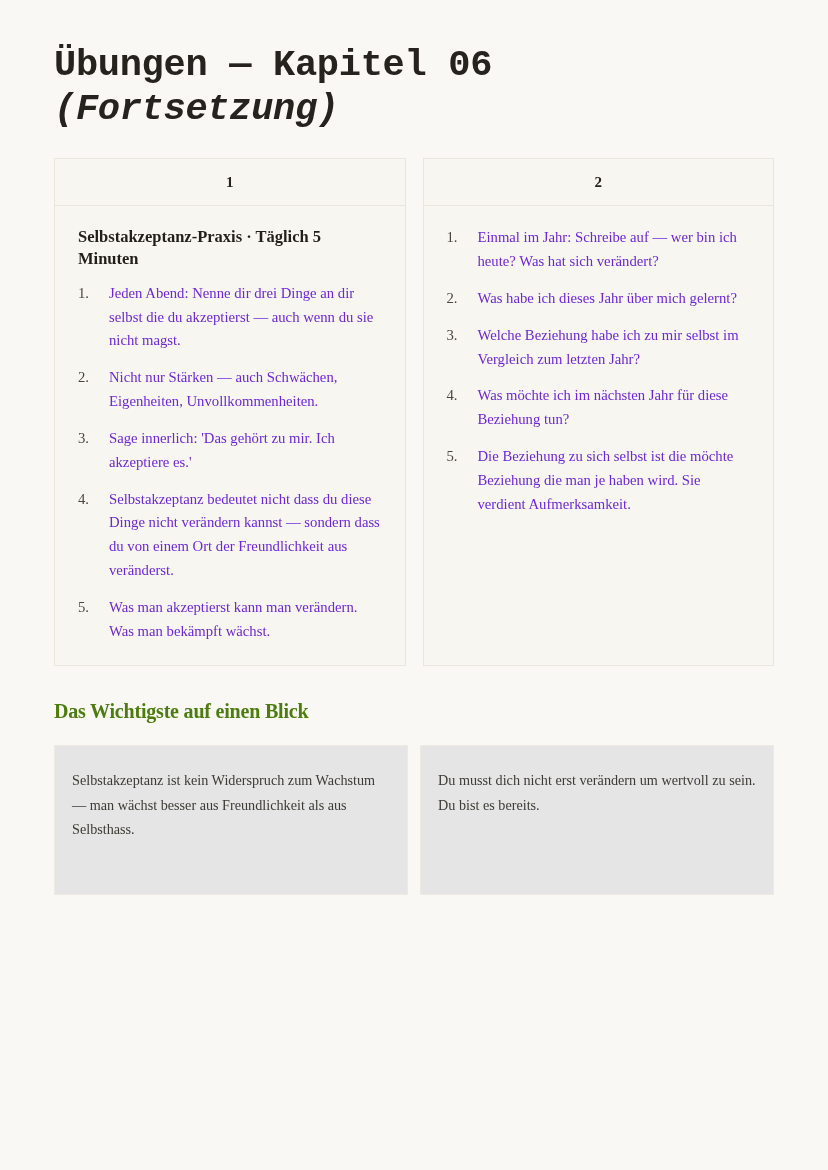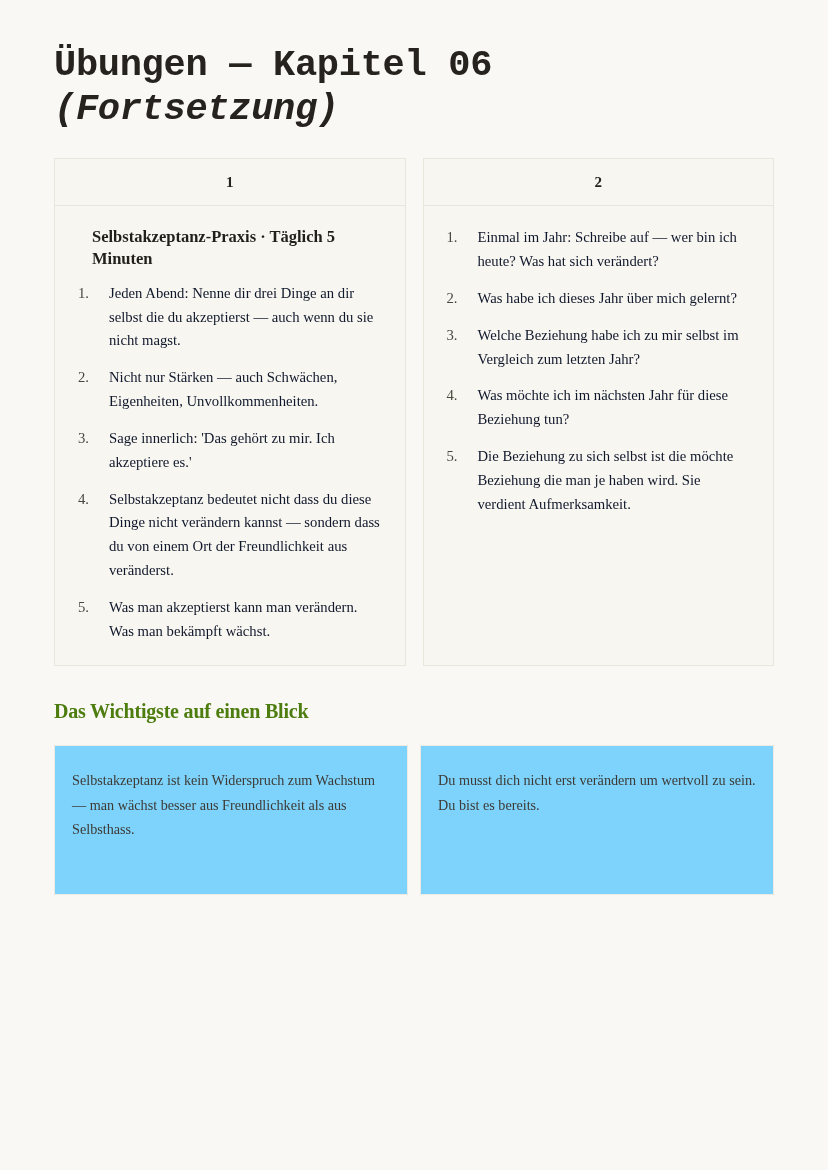--- a/index.html
+++ b/index.html
@@ -60,40 +60,40 @@
     text-align: center;
     padding: 15px 10px 14px;
     font-size: 15px;
     font-weight: 700;
     color: #26221d;
   }
   .card-body {
     padding: 20px 21px 22px;
   }
   .card-subtitle {
-    margin: 0 16px 12px;
+    margin: 0 2px 12px;
     font-size: 16.5px;
     line-height: 1.32;
     font-weight: 700;
     color: #221f1a;
   }
   ol.steps {
     margin: 0;
     padding: 0;
     list-style: none;
     counter-reset: step;
   }
   ol.steps > li {
     counter-increment: step;
     position: relative;
     padding-left: 33px;
     margin-bottom: 13px;
     font-size: 14.7px;
     line-height: 1.62;
-    color: #0f172a;
+    color: #6d28d9;
   }
   ol.steps > li:last-child {
     margin-bottom: 0;
   }
   ol.steps > li::before {
     content: counter(step) ".";
     position: absolute;
     left: 2px;
     top: 0;
     width: 22px;
@@ -112,21 +112,21 @@
     color: #4d7c0f;
   }
   .summary-grid {
     display: flex;
     gap: 12px;
     margin-top: 22px;
     align-items: stretch;
   }
   .summary-box {
     flex: 1 1 0;
-    background: #7dd3fc;
+    background: #e5e5e5;
     border: 1px solid #edeae2;
     box-sizing: border-box;
     padding: 22px 17px 20px;
     min-height: 150px;
     font-size: 14.2px;
     line-height: 1.72;
     color: #3d3a35;
     min-width: 0;
   }
 </style>

